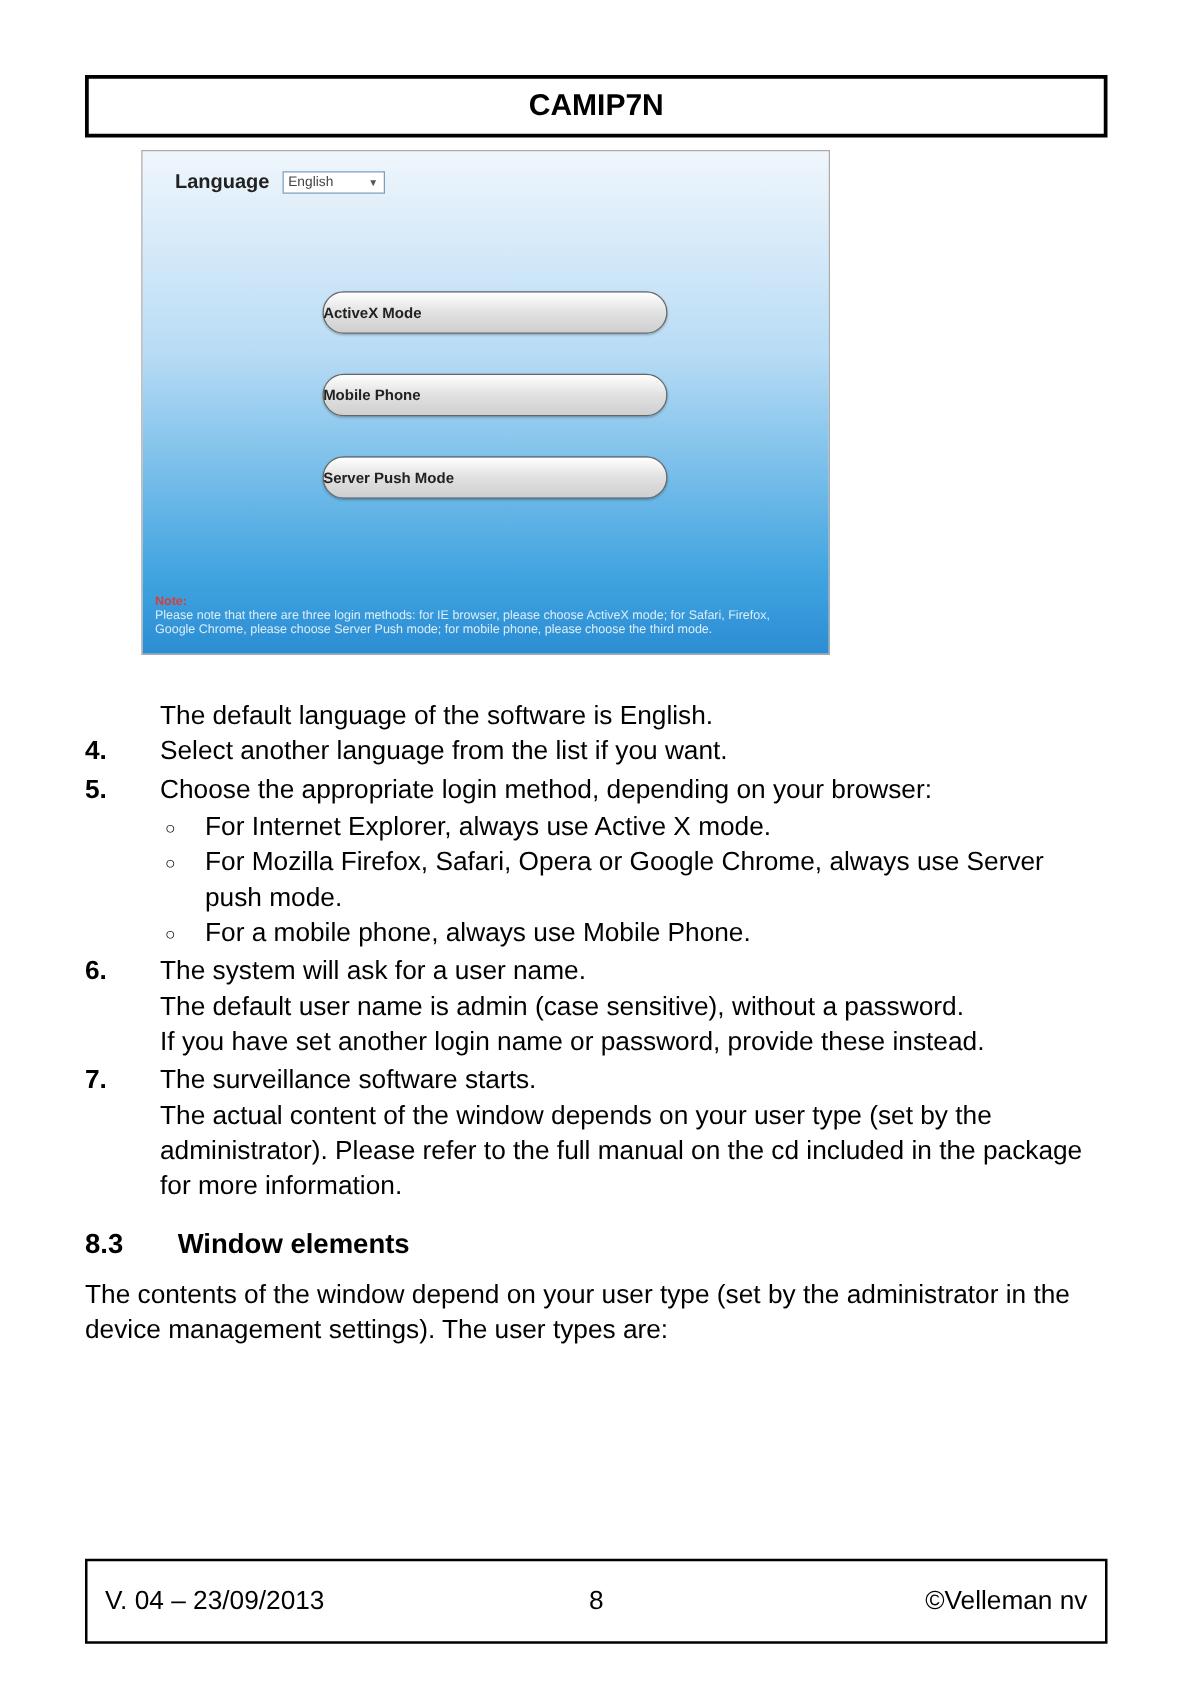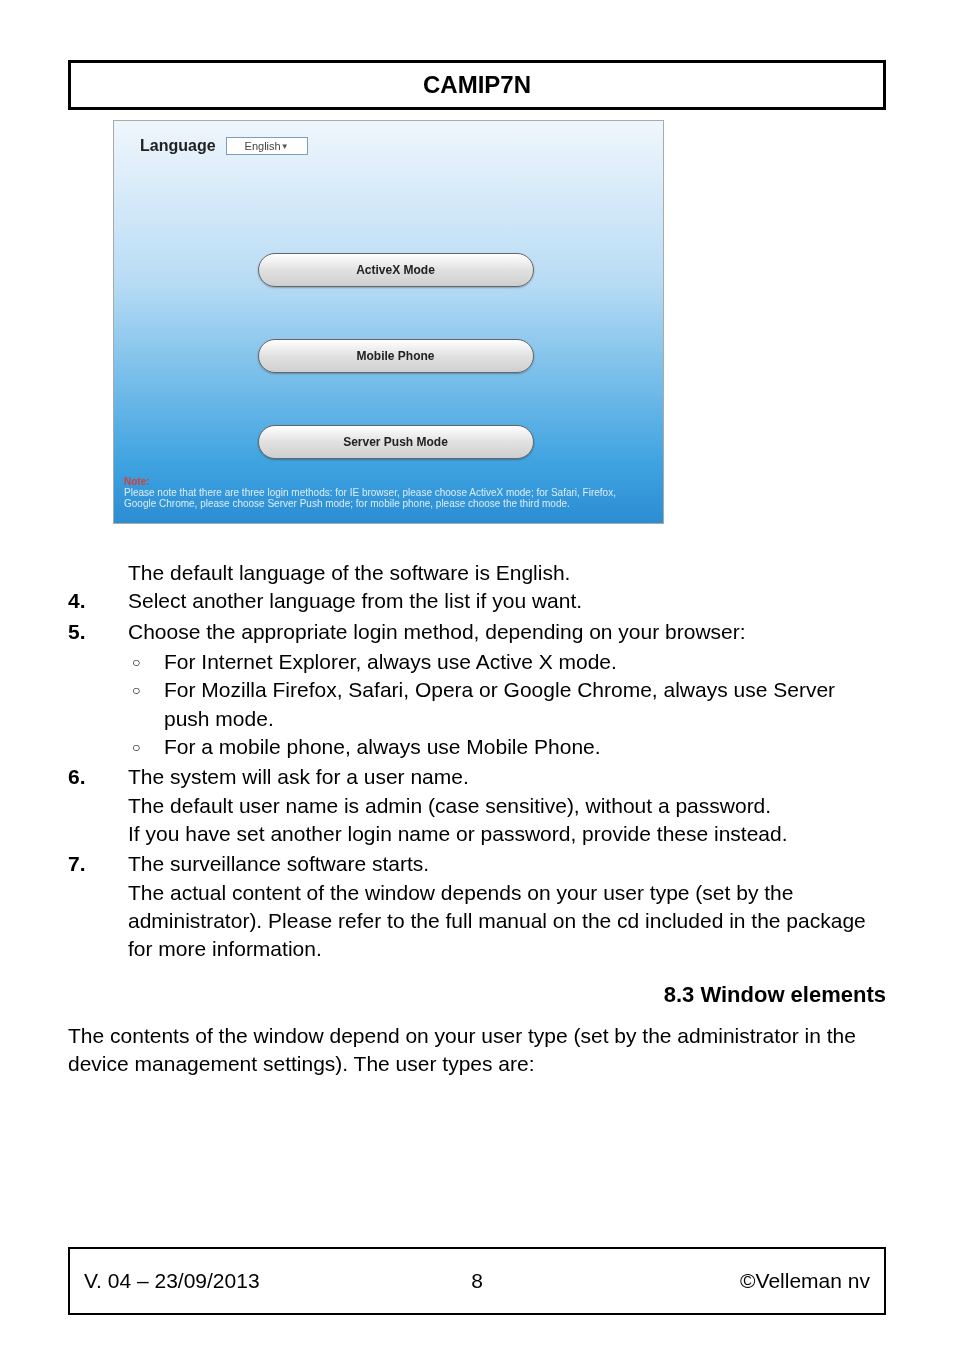--- a/index.html
+++ b/index.html
@@ -47,21 +47,21 @@
     }
     .lang-select {
       width: 82px;
       height: 18px;
       border: 1px solid #7b9ebd;
       background: #fff;
       font-size: 11px;
       padding: 0 4px;
       display: flex;
       align-items: center;
-      justify-content: center;
+      justify-content: space-between;
       color: #444;
     }
     .lang-select .arrow {
       font-size: 8px;
       color: #555;
     }
     .mode-buttons {
       margin-top: 78px;
       display: flex;
       flex-direction: column;
@@ -73,23 +73,21 @@
       height: 34px;
       border-radius: 17px;
       border: 1px solid #666;
       background: linear-gradient(to bottom, #ffffff 0%, #e1e1e1 50%, #cfcfcf 100%);
       box-shadow: 0 1px 2px rgba(0,0,0,0.28);
       font-size: 12px;
       font-weight: bold;
       color: #222;
       display: flex;
       align-items: center;
-      justify-content: center;
       margin-left: 14px;
-      margin-top: 20px;
     }
     .note-section {
       position: absolute;
       bottom: 14px;
       left: 10px;
       right: 26px;
       font-size: 10px;
       color: #dbedf9;
     }
     .note-title {
@@ -132,21 +130,20 @@
       width: 32px;
       flex-shrink: 0;
       font-size: 14px;
       padding-top: 5px;
     }
     .section-heading {
       font-weight: bold;
       font-size: 22px;
       margin-top: 18px;
       margin-bottom: 14px;
-      text-align: right;
     }
     .section-num {
       display: inline-block;
       width: 68px;
     }
     .after-heading {
       margin-bottom: 10px;
     }
     .footer-box {
       position: absolute;

